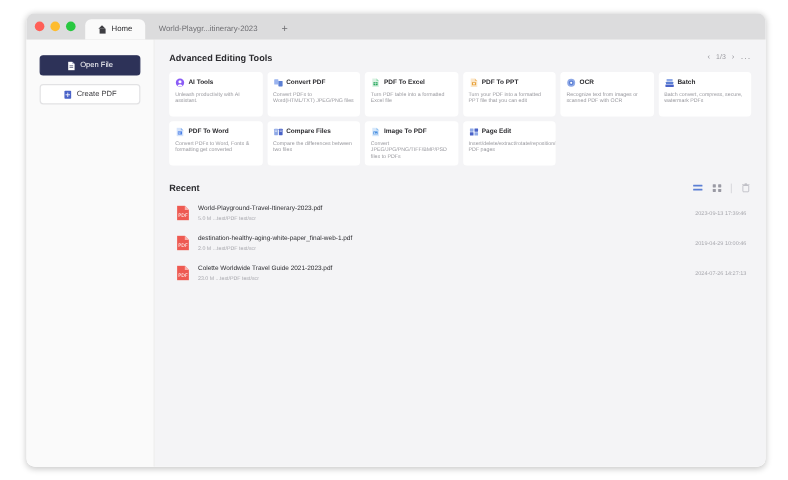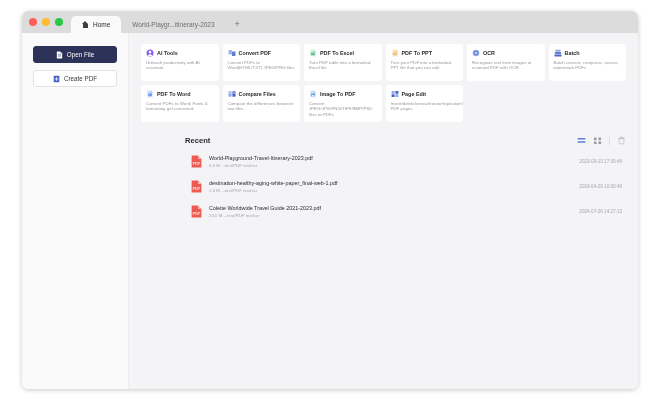--- a/index.html
+++ b/index.html
@@ -142,21 +142,21 @@
     box-sizing: border-box;
     height: 37px;
     overflow: hidden;
   }
   .tool-top { display: flex; align-items: center; gap: 3px; margin-bottom: 2.5px; }
   .tool-name { font-size: 5.4px; font-weight: bold; color: #2c2c30; white-space: nowrap; }
   .tool-desc { font-size: 4.4px; color: #98989e; line-height: 1.35; }
   .tool-ico { width: 8px; height: 8px; flex: none; }
 
   
-  .recent-wrap { margin-top: 14px; margin-left: 44px; }
+  .recent-wrap { margin-top: 14px; }
   .recent-head {
     display: flex; align-items: center; justify-content: space-between;
     margin-bottom: 4px;
   }
   .recent-title { font-size: 7.6px; color: #2c2c30; font-weight: bold; }
   .recent-actions { display: flex; align-items: center; gap: 7px; }
   .va-ico { width: 9px; height: 9px; display: block; }
   .divider-v { width: 1px; height: 8px; background: #dcdce0; }
 
   .recent-list { display: flex; flex-direction: column; }
@@ -212,20 +212,29 @@
             <rect x="0.8" y="1" width="8.4" height="10" rx="1" fill="#4a63c8"></rect>
             <rect x="4.5" y="3.2" width="1" height="5.6" fill="#ffffff"></rect>
             <rect x="2.2" y="5.5" width="5.6" height="1" fill="#ffffff"></rect>
           </svg>
           <span>Create PDF</span>
         </div>
       </div>
 
       <div class="main">
 
+        <div class="section-head">
+          <div class="section-title">Advanced Editing Tools</div>
+          <div class="pager">
+            <span class="arrow">‹</span>
+            <span>1/3</span>
+            <span class="arrow">›</span>
+            <span class="dots">···</span>
+          </div>
+        </div>
 
         <div class="tool-grid">
 
           <div class="tool-card">
             <div class="tool-top">
               <svg class="tool-ico" viewBox="0 0 16 16">
                 <circle cx="8" cy="8" r="7" fill="#8b5cf6"></circle>
                 <circle cx="8" cy="6.2" r="2.6" fill="#ffffff"></circle>
                 <path d="M3.6 14c.6-2.4 2.4-3.6 4.4-3.6s3.8 1.2 4.4 3.6z" fill="#ffffff"></path>
               </svg>

